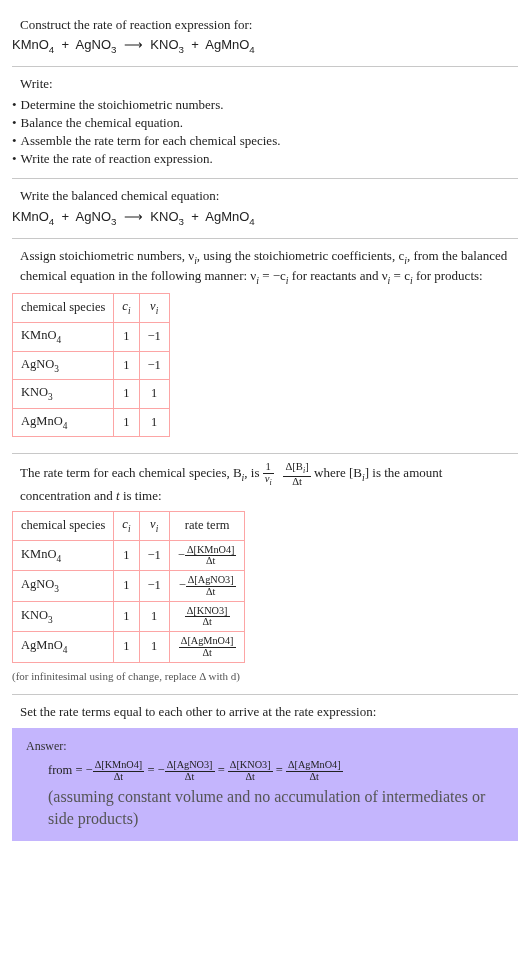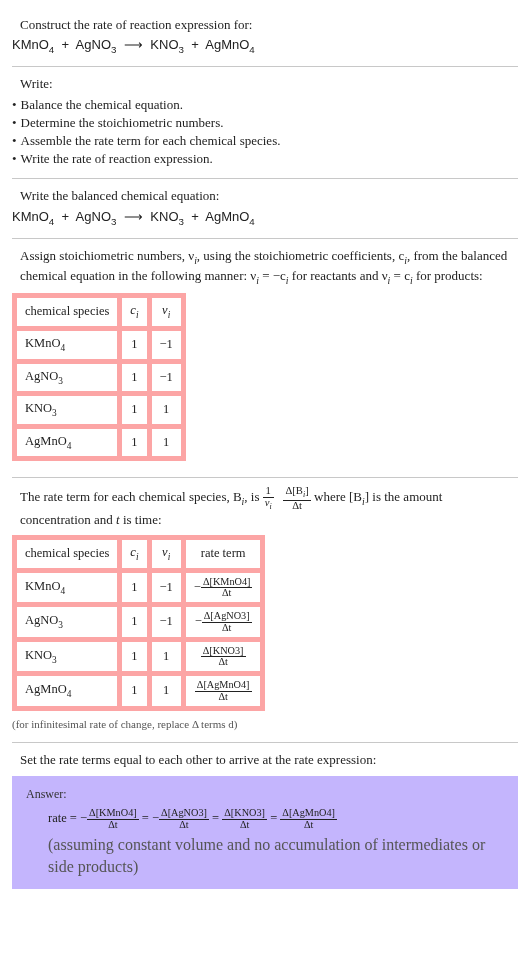--- a/index.html
+++ b/index.html
@@ -27,21 +27,21 @@
 .sub { vertical-align: sub; font-size: 0.75em; }
 .arrow { display: inline-block; padding: 0 4px; }
 .bullet-list { padding-left: 0; }
 .bullet-list .item { display: flex; }
 .bullet-list .item::before { content: "• "; padding-right: 4px; }
 table {
   border-collapse: collapse;
   margin: 6px 0;
 }
 td, th {
-  border: 5px solid #fca5a5;
+  border: 1px solid #fca5a5;
   padding: 4px 8px;
   text-align: center;
   font-weight: normal;
   font-size: 12.5px;
 }
 th { font-weight: normal; }
 .frac {
   display: inline-block;
   vertical-align: middle;
   text-align: center;
@@ -98,24 +98,24 @@
     &nbsp;+&nbsp;
     <span>AgMnO</span><span class="sub">4</span>
   </div>
 </div>
 <hr>
 
 <div class="section">
   <div class="para">Write:</div>
   <div class="bullet-list">
     <div class="item">
+        <span>Determine the stoichiometric numbers.</span>
+      </div>
+    <div class="item">
         <span>Balance the chemical equation.</span>
-      </div>
-    <div class="item">
-        <span>Determine the stoichiometric numbers.</span>
       </div>
     <div class="item">
         <span>Assemble the rate term for each chemical species.</span>
       </div>
     <div class="item">
         <span>Write the rate of reaction expression.</span>
       </div>
   </div>
 </div>
 <hr>
@@ -206,30 +206,30 @@
       <td><span></span><span class="frac"><span class="num">Δ[KNO3]</span><span class="den">Δt</span></span></td>
     </tr>
     <tr>
       <td class="left"><span>AgMnO</span><span class="sub">4</span></td>
       <td>1</td>
       <td>1</td>
       <td><span></span><span class="frac"><span class="num">Δ[AgMnO4]</span><span class="den">Δt</span></span></td>
     </tr>
   </tbody>
     </table>
-  <div class="smallnote">(for infinitesimal rate of change, replace Δ terms d)</div>
+  <div class="smallnote">(for infinitesimal using of change, replace Δ with d)</div>
 </div>
 <hr>
 
 <div class="section">
   <div class="para">Set the rate terms equal to each other to arrive at the rate expression:</div>
   <div class="answer-box">
     <div class="lbl">Answer:</div>
     <div class="eq">
-      <span>rate = </span>
+      <span>from = </span>
       <span>−</span><span class="frac"><span class="num">Δ[KMnO4]</span><span class="den">Δt</span></span>
       <span> = </span>
       <span>−</span><span class="frac"><span class="num">Δ[AgNO3]</span><span class="den">Δt</span></span>
       <span> = </span>
       <span></span><span class="frac"><span class="num">Δ[KNO3]</span><span class="den">Δt</span></span>
       <span> = </span>
       <span></span><span class="frac"><span class="num">Δ[AgMnO4]</span><span class="den">Δt</span></span>
     </div>
     <div class="note">(assuming constant volume and no accumulation of intermediates or side products)</div>
   </div>

